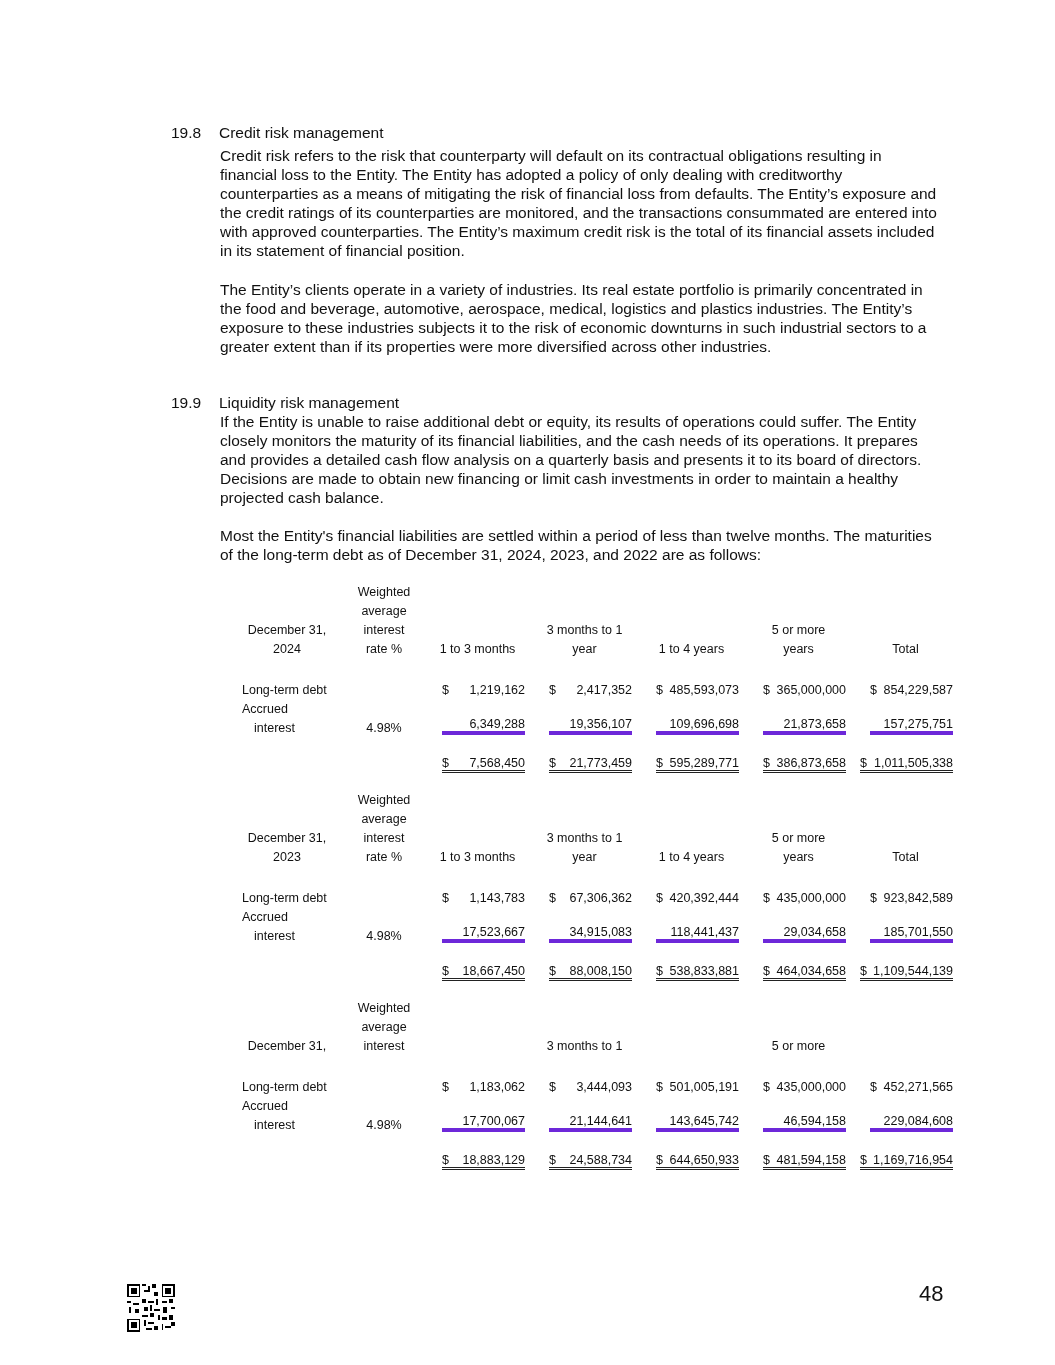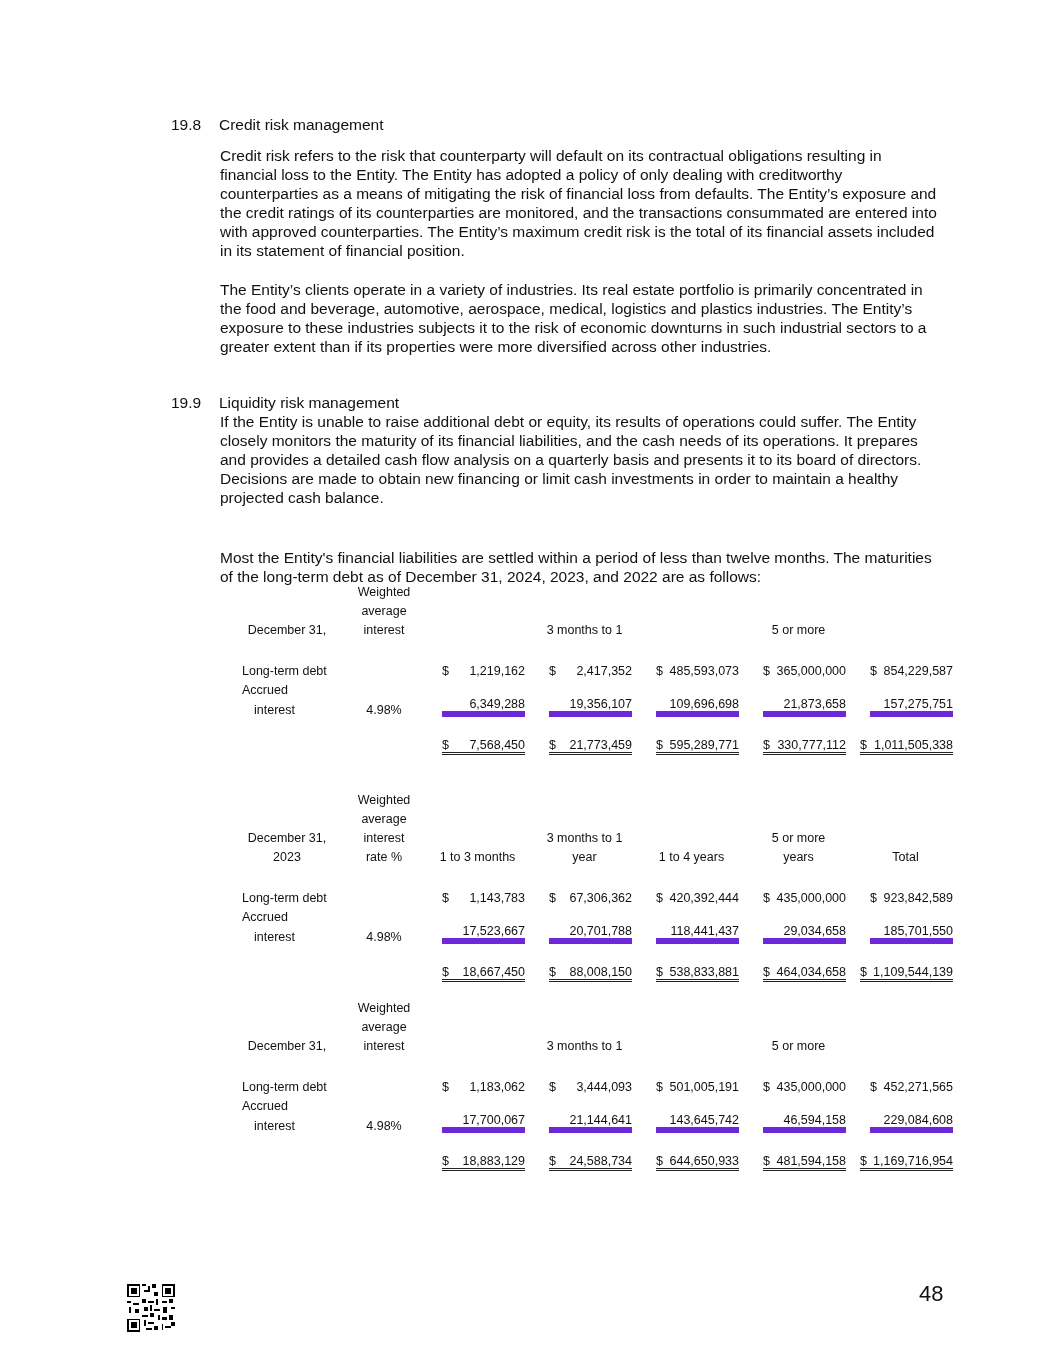--- a/index.html
+++ b/index.html
@@ -8,40 +8,40 @@
   .sect-head .num { display: inline-block; width: 48px; }
   .para { position: absolute; left: 220px; width: 720px; font-size: 15.5px; line-height: 19px; }
   table.mat { position: absolute; left: 230px; border-collapse: collapse; font-size: 12.5px; }
   table.mat td { padding: 0; height: 19px; vertical-align: bottom; }
   .c-label { width: 90px; text-align: left; padding-left: 12px !important; }
   .c-rate { width: 80px; text-align: center; }
   .c-num { width: 107px; }
   .hd { text-align: center; line-height: 19px; }
   .num-cell { display: flex; justify-content: space-between; margin: 0 6px 0 18px; }
   .num-cell.nodollar { justify-content: flex-end; }
-  .ul1 { border-bottom: 6px solid #6d28d9; }
+  .ul1 { border-bottom: 4px solid #6d28d9; }
   .ul2 { border-bottom: 3px double #222; }
   .spacer td { height: 19px; }
   .qr { position: absolute; left: 127px; top: 1284px; width: 48px; height: 48px; }
   .page-num { position: absolute; left: 908px; top: 1281px; font-size: 22px; margin-left: 11px; }
 </style>
 </head>
 <body>
 
-<div class="sect-head" style="top:116px;">
+<div class="sect-head" style="top:124px;">
   <span class="num">19.8</span><span>Credit risk management</span>
 </div>
 <div class="para" style="top:146px;">Credit risk refers to the risk that counterparty will default on its contractual obligations resulting in financial loss to the Entity. The Entity has adopted a policy of only dealing with creditworthy counterparties as a means of mitigating the risk of financial loss from defaults. The Entity’s exposure and the credit ratings of its counterparties are monitored, and the transactions consummated are entered into with approved counterparties.  The Entity’s maximum credit risk is the total of its financial assets included in its statement of financial position.</div>
 <div class="para" style="top:280px;">The Entity’s clients operate in a variety of industries. Its real estate portfolio is primarily concentrated in the food and beverage, automotive, aerospace, medical, logistics and plastics industries. The Entity’s exposure to these industries subjects it to the risk of economic downturns in such industrial sectors to a greater extent than if its properties were more diversified across other industries.</div>
 
 <div class="sect-head" style="top:374px;margin-top:20px;">
   <span class="num">19.9</span><span>Liquidity risk management</span>
 </div>
 <div class="para" style="top:412px;">If the Entity is unable to raise additional debt or equity, its results of operations could suffer. The Entity closely monitors the maturity of its financial liabilities, and the cash needs of its operations. It prepares and provides a detailed cash flow analysis on a quarterly basis and presents it to its board of directors. Decisions are made to obtain new financing or limit cash investments in order to maintain a healthy projected cash balance.</div>
-<div class="para" style="top:548px;">Most the Entity's financial liabilities are settled within a period of less than twelve months. The maturities of the long-term debt as of December 31, 2024, 2023, and 2022 are as follows:</div>
+<div class="para" style="top:526px;">Most the Entity's financial liabilities are settled within a period of less than twelve months. The maturities of the long-term debt as of December 31, 2024, 2023, and 2022 are as follows:</div>
 
 <table class="mat" style="top:583px;">
   <tbody>
       <tr>
         <td class="c-label"></td>
         <td class="c-rate hd">Weighted</td>
         <td class="c-num"></td>
         <td class="c-num"></td>
         <td class="c-num"></td>
         <td class="c-num"></td>
@@ -54,20 +54,29 @@
       </tr>
   <tr>
     <td class="hd">December 31,</td>
     <td class="c-rate hd">interest</td>
     <td class="hd"></td>
     <td class="hd">3 months to 1</td>
     <td class="hd"></td>
     <td class="hd">5 or more</td>
     <td class="hd"></td>
   </tr>
+  <tr>
+    <td class="hd">2024</td>
+    <td class="c-rate hd">rate %</td>
+    <td class="hd">1 to 3 months</td>
+    <td class="hd">year</td>
+    <td class="hd">1 to 4 years</td>
+    <td class="hd">years</td>
+    <td class="hd">Total</td>
+  </tr>
   <tr class="spacer">
         <td colspan="7"></td>
       </tr>
   <tr>
     <td class="c-label">Long-term debt</td>
     <td class="c-rate"></td>
     <td>
           <div class="num-cell">
             <span>$</span>
             <span>1,219,162</span>
@@ -151,21 +160,21 @@
         </td>
     <td>
           <div class="num-cell ul2">
             <span>$</span>
             <span>595,289,771</span>
           </div>
         </td>
     <td>
           <div class="num-cell ul2">
             <span>$</span>
-            <span>330,777,112</span>
+            <span>386,873,658</span>
           </div>
         </td>
     <td>
           <div class="num-cell ul2" style="margin-left:8px;">
             <span>$</span>
             <span>1,011,505,338</span>
           </div>
         </td>
   </tr>
 </tbody>
@@ -249,21 +258,21 @@
   <tr>
     <td class="c-label" style="padding-left:24px !important;">interest</td>
     <td class="c-rate">4.98%</td>
     <td>
           <div class="num-cell nodollar ul1">
             <span>17,523,667</span>
           </div>
         </td>
     <td>
           <div class="num-cell nodollar ul1">
-            <span>20,701,788</span>
+            <span>34,915,083</span>
           </div>
         </td>
     <td>
           <div class="num-cell nodollar ul1">
             <span>118,441,437</span>
           </div>
         </td>
     <td>
           <div class="num-cell nodollar ul1">
             <span>29,034,658</span>

